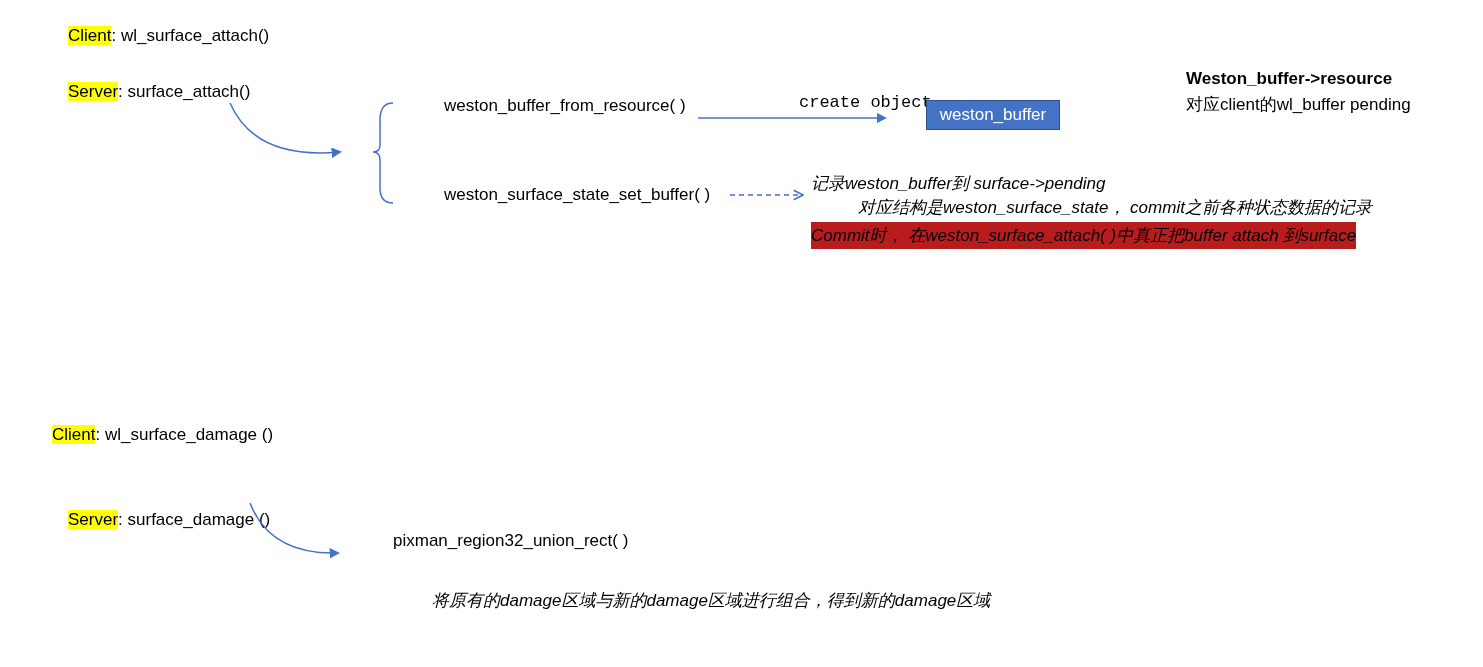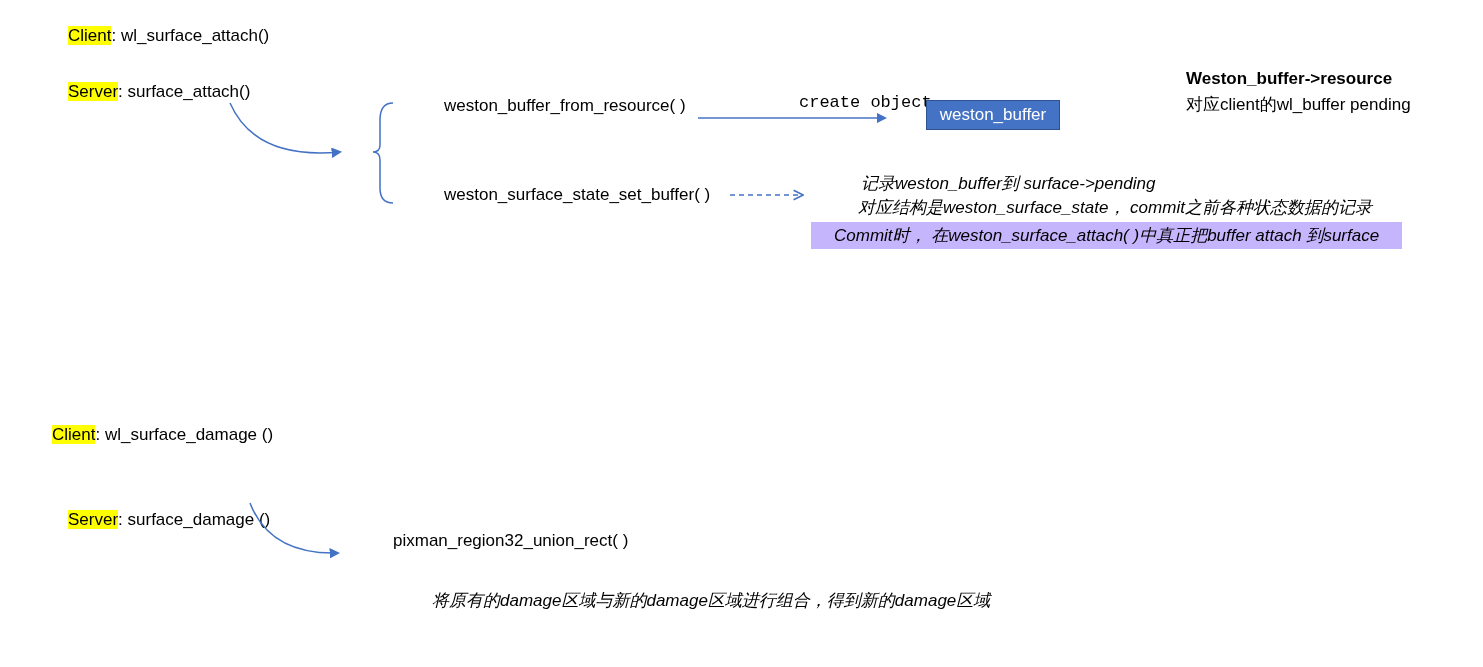--- a/index.html
+++ b/index.html
@@ -18,23 +18,23 @@
   .box {
     position: absolute;
     background: #4472c4;
     border: 1px solid #2f528f;
     color: #fff;
     text-align: center;
     padding: 4px 0;
   }
   .graybox {
     position: absolute;
-    background: #c4b5fd;
+    background: #b91c1c;
     font-style: italic;
-    padding: 2px 23px;
+    padding: 2px 0;
   }
   svg.overlay {
     position: absolute;
     top: 0; left: 0;
     width: 1483px; height: 667px;
     pointer-events: none;
   }
 </style>
 </head>
 <body>
@@ -53,21 +53,21 @@
 
 <div class="box" style="left:893px; top:100px; width:134px;margin-left:33px;">
   <span>weston_buffer</span>
 </div>
 
 <div class="text" style="left:1139px; top:69px;font-weight:bold;">Weston_buffer-&gt;resource</div>
 <div class="text" style="left:1139px; top:93px;">对应client的wl_buffer pending</div>
 
 <div class="text" style="left:397px; top:185px;">weston_surface_state_set_buffer( )</div>
 
-<div class="text italic" style="left:814px; top:172px;">记录weston_buffer到 surface-&gt;pending</div>
+<div class="text italic" style="left:764px; top:172px;">记录weston_buffer到 surface-&gt;pending</div>
 <div class="text italic" style="left:811px; top:196px;">对应结构是weston_surface_state， commit之前各种状态数据的记录</div>
 
 <div class="graybox" style="left:811px; top:222px;">
   <span>Commit时， 在weston_surface_attach( )中真正把buffer attach 到surface</span>
 </div>
 
 <div class="text" style="left:5px; top:425px;">
   <span class="hl">Client</span><span>: wl_surface_damage ()</span>
 </div>
 

